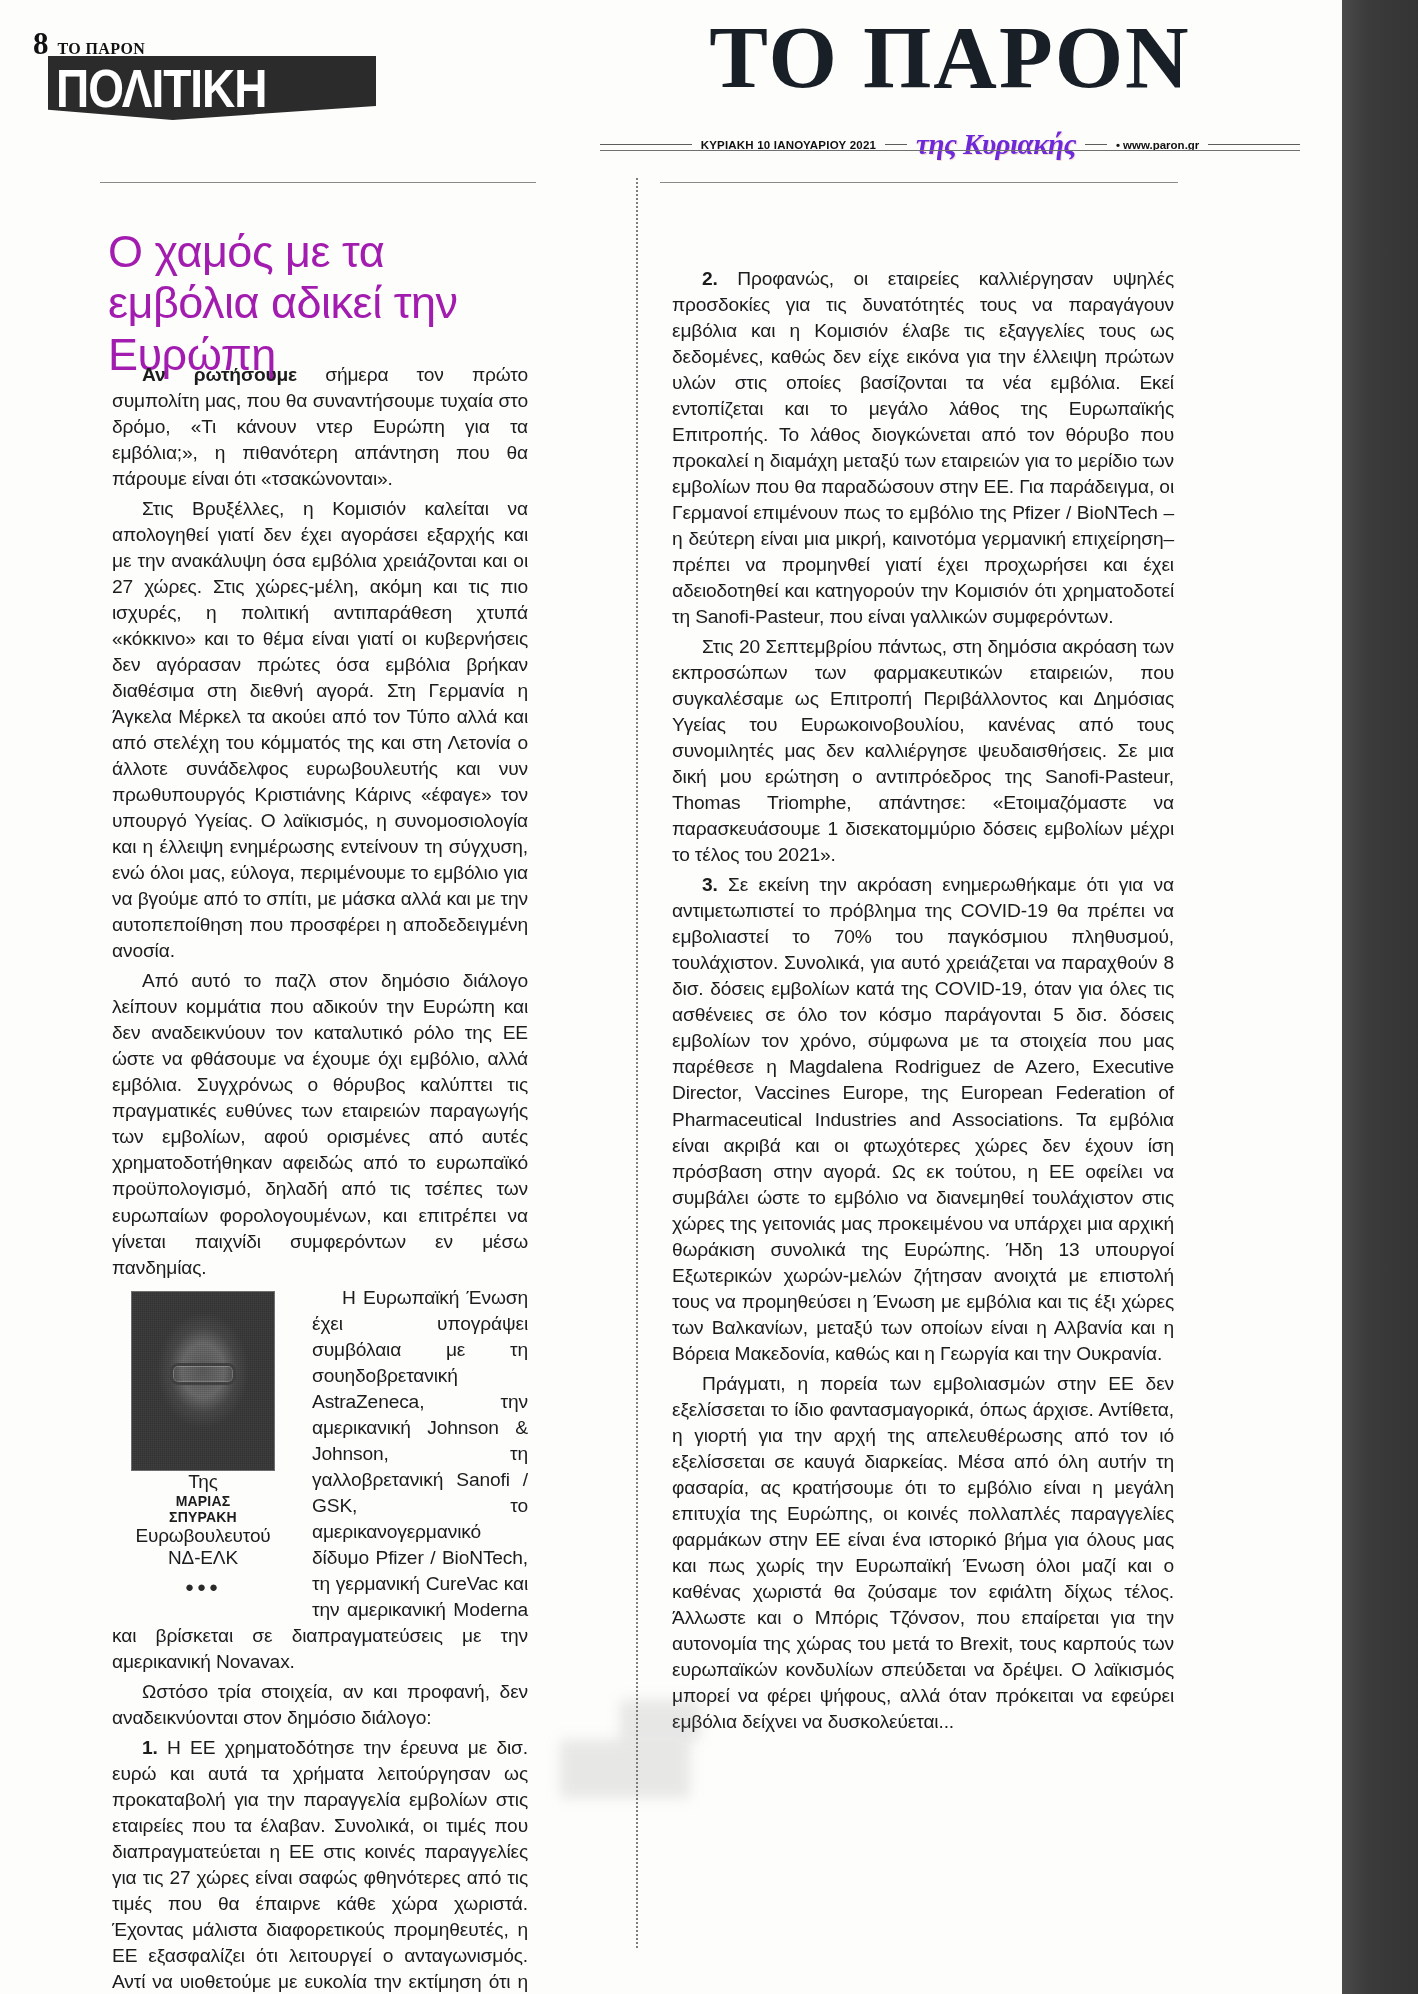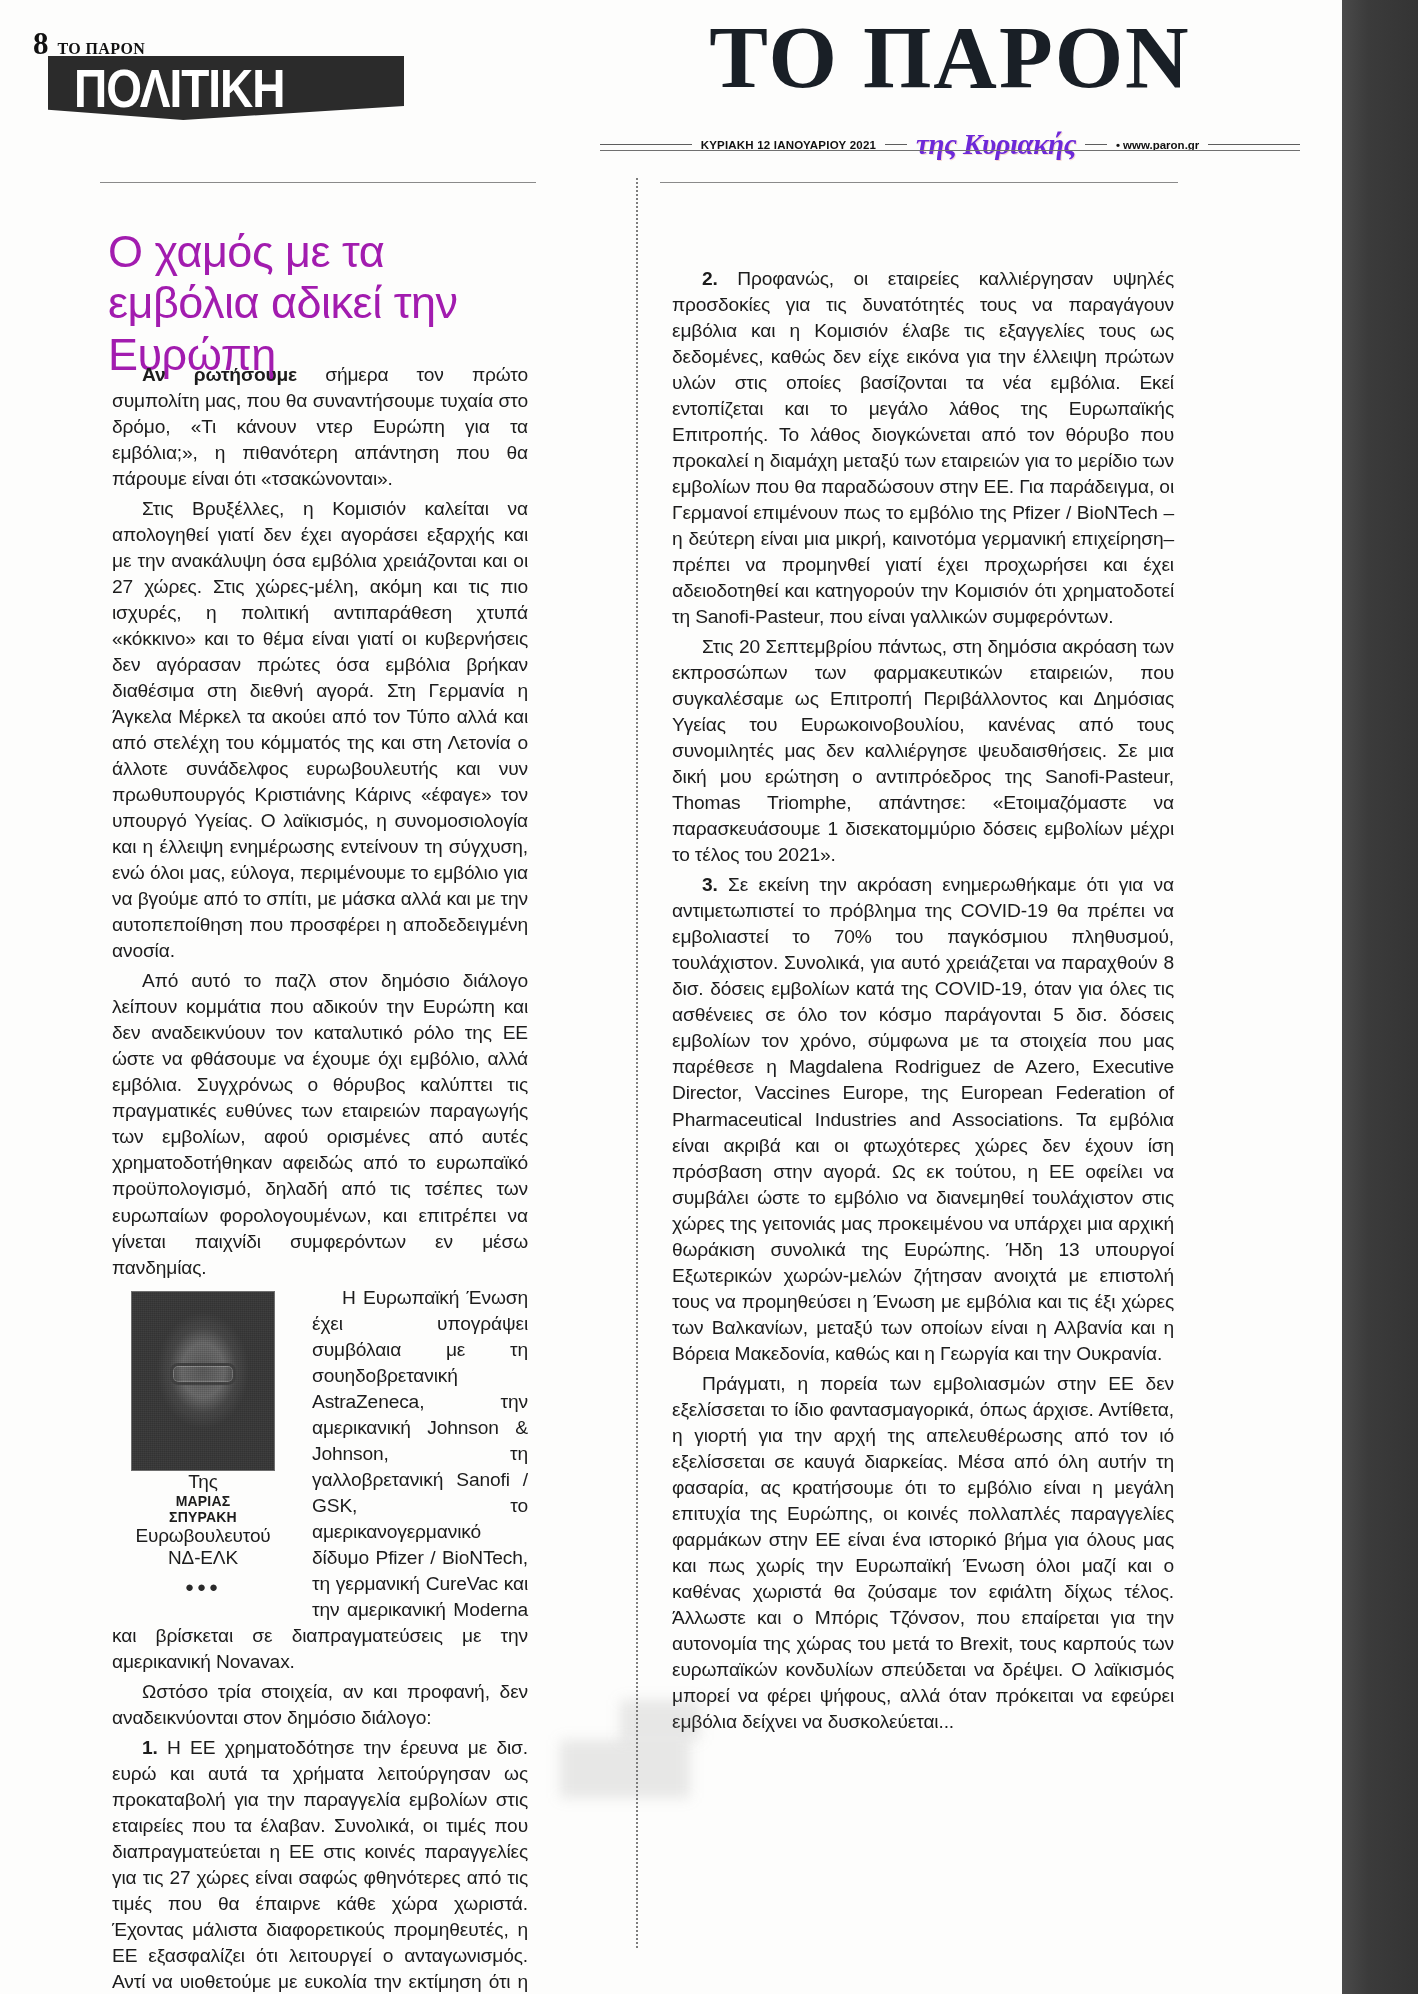--- a/index.html
+++ b/index.html
@@ -60,27 +60,27 @@
     font-size: 16px;
     letter-spacing: 0.4px;
     color: #111;
   }
 
   
   .section-flag {
     position: absolute;
     left: 48px;
     top: 56px;
-    width: 356px;
+    width: 328px;
     height: 64px;
     background: #2b2b2b;
     clip-path: polygon(0 0, 100% 0, 100% 78%, 38% 100%, 0 84%);
     display: flex;
     align-items: center;
-    padding-left: 26px;
+    padding-left: 8px;
     box-sizing: border-box;
   }
   .section-flag-label {
     color: #ffffff;
     font-family: "Liberation Sans", "DejaVu Sans", sans-serif;
     font-weight: bold;
     font-size: 46px;
     letter-spacing: -1px;
     line-height: 1;
     transform: scaleY(1.18);
@@ -300,21 +300,21 @@
   <div class="section-flag">
     <span class="section-flag-label">ΠΟΛΙΤΙΚΗ</span>
   </div>
 
   <div class="masthead">
     <div class="masthead-title">ΤΟ ΠΑΡΟΝ</div>
   </div>
 
   <div class="masthead-rule-row">
     <span class="rule-seg"></span>
-    <span class="masthead-date">ΚΥΡΙΑΚΗ 12 ΙΑΝΟΥΑΡΙΟΥ 2021</span>
+    <span class="masthead-date">ΚΥΡΙΑΚΗ 10 ΙΑΝΟΥΑΡΙΟΥ 2021</span>
     <span class="rule-seg short"></span>
     <span class="masthead-script">της Κυριακής</span>
     <span class="rule-seg short"></span>
     <span class="masthead-url">• www.paron.gr</span>
     <span class="rule-seg"></span>
   </div>
   <div class="masthead-thick-rule"></div>
 
   <h1 class="headline">Ο χαμός με τα εμβόλια αδικεί την Ευρώπη</h1>
 

